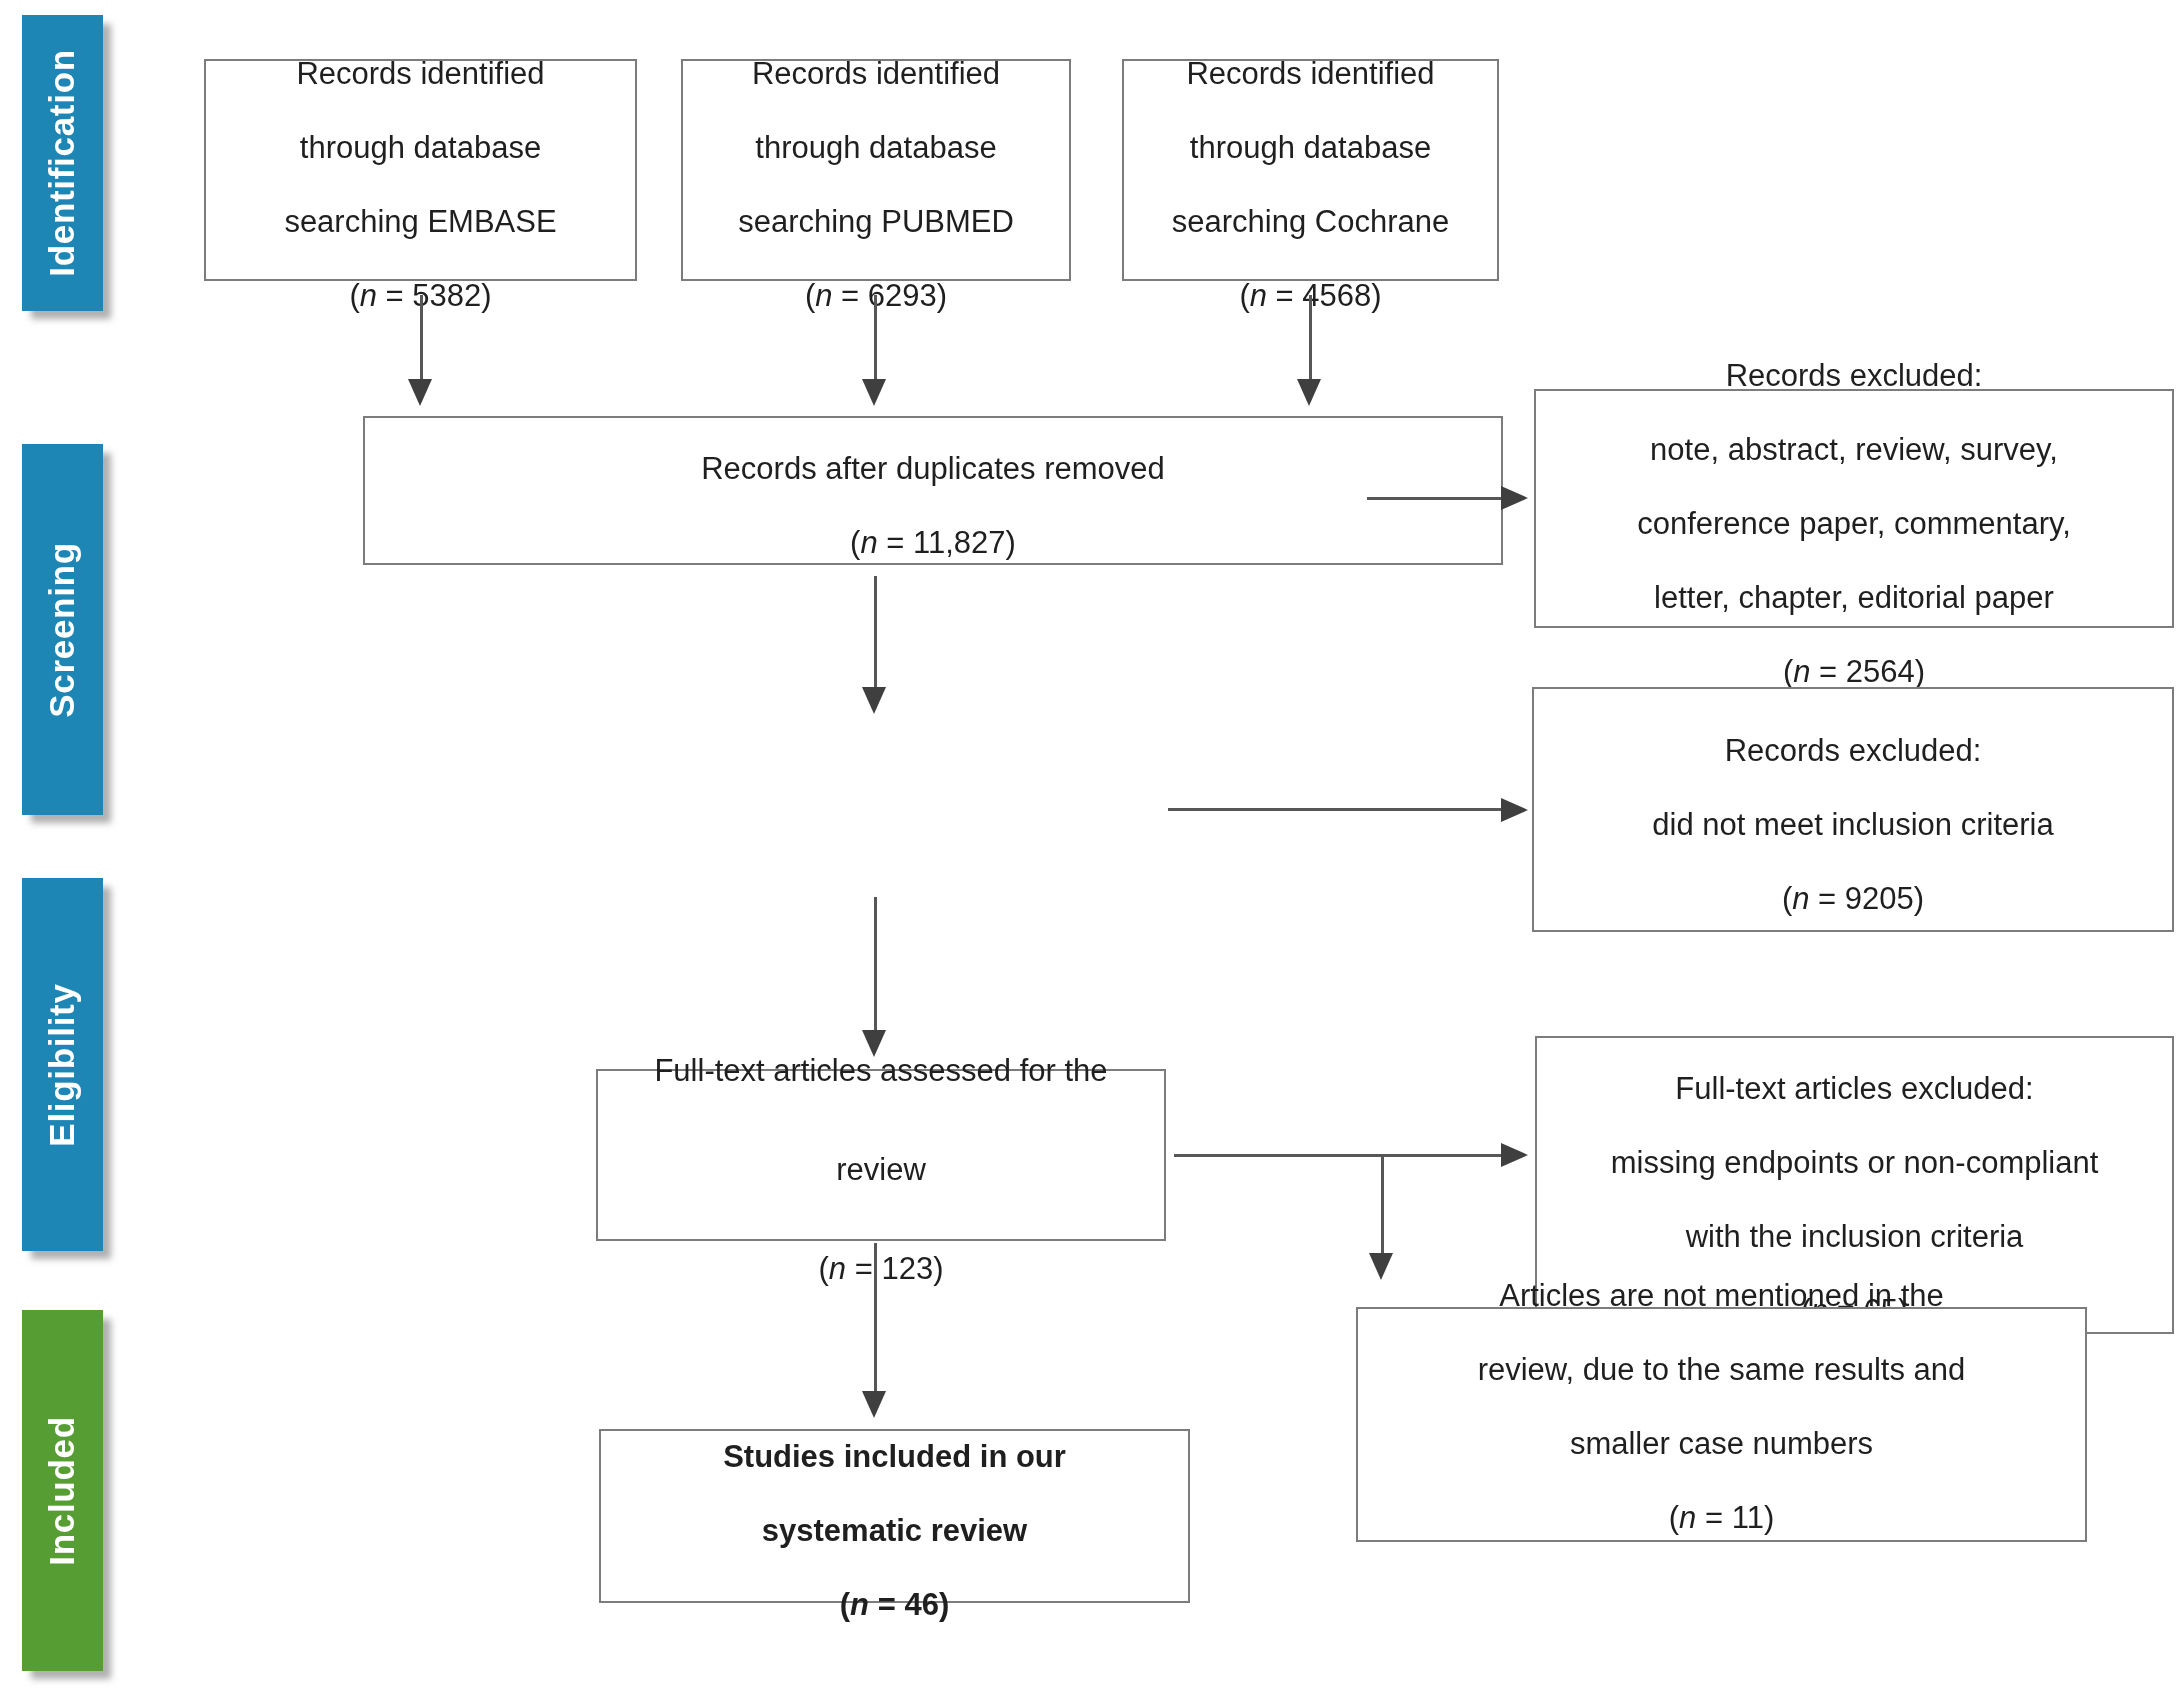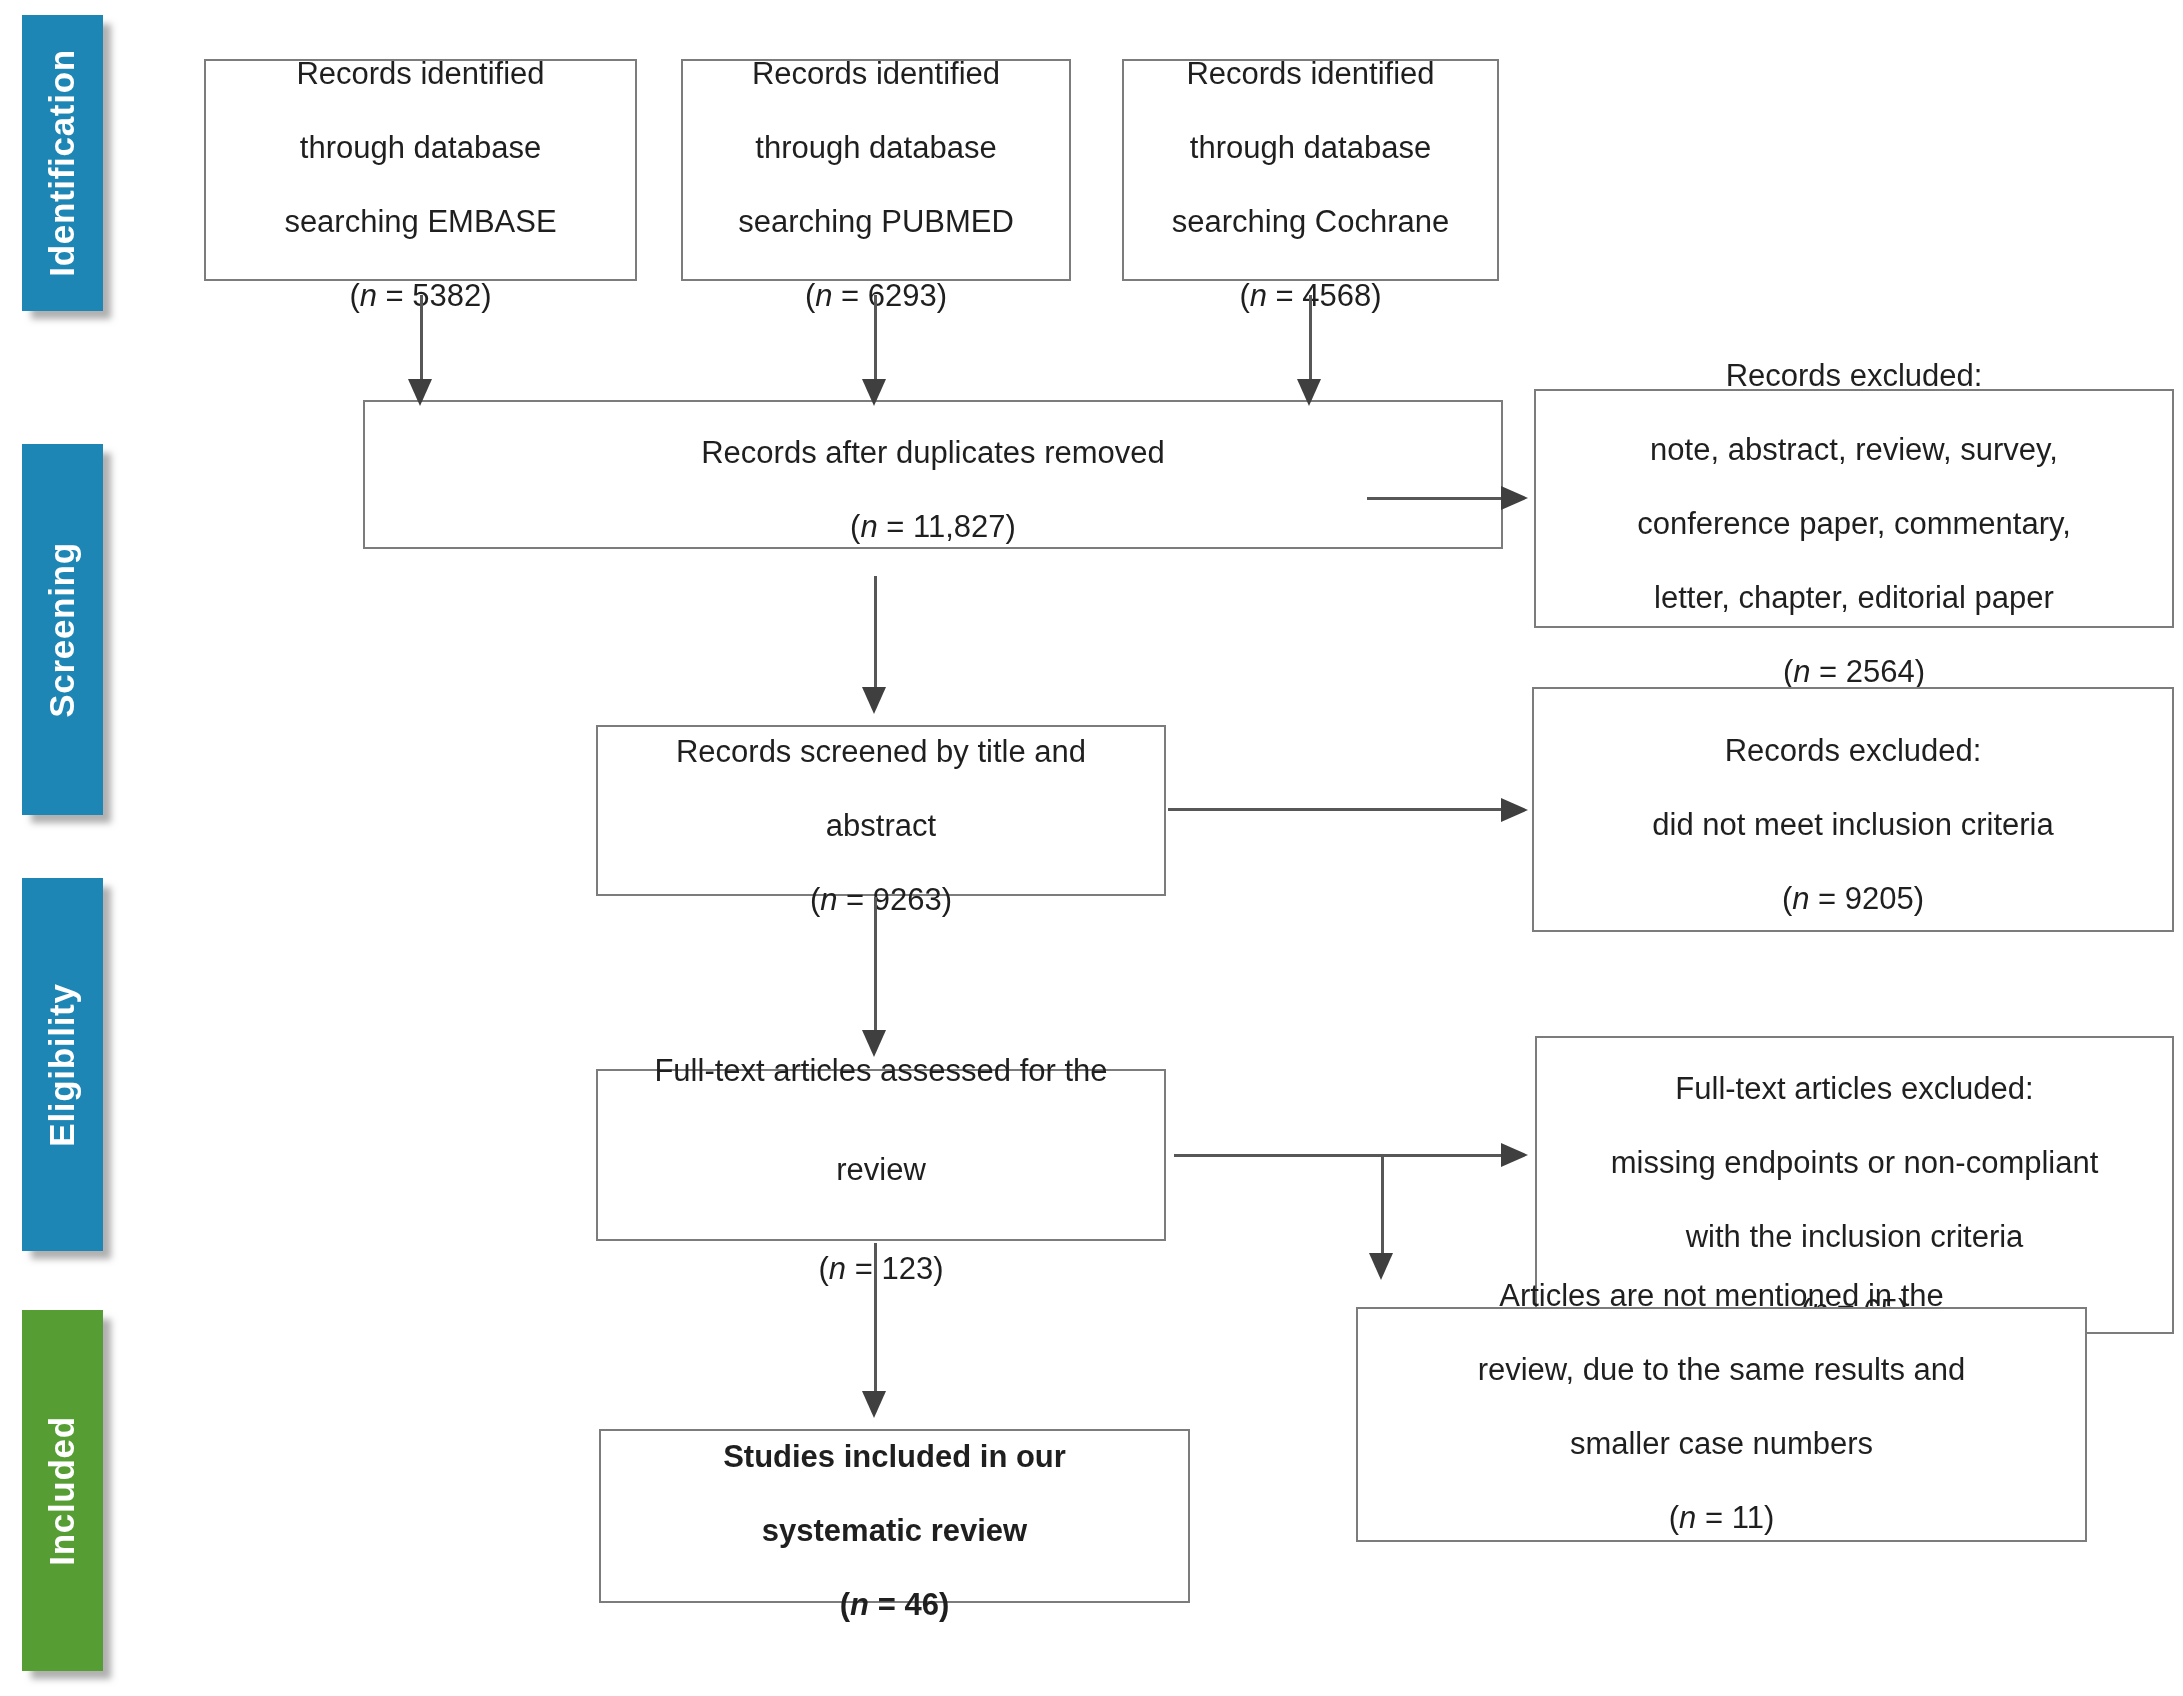--- a/index.html
+++ b/index.html
@@ -70,38 +70,33 @@
     <div class="line"><span>(</span><span class="nvar">n</span><span> = </span><span>6293</span><span>)</span></div>
   </div>
 
   <div class="fbox" style="left:1122px;top:59px;width:377px;height:222px;">
     <div class="line">Records identified</div>
     <div class="line">through database</div>
     <div class="line">searching Cochrane</div>
     <div class="line"><span>(</span><span class="nvar">n</span><span> = </span><span>4568</span><span>)</span></div>
   </div>
 
-  <div class="fbox" style="left:363px;top:400px;width:1140px;height:149px;text-align:right;">
+  <div class="fbox" style="left:363px;top:416px;width:1140px;height:149px;text-align:right;">
     <div class="line">Records after duplicates removed</div>
     <div class="line"><span>(</span><span class="nvar">n</span><span> = </span><span>11,827</span><span>)</span></div>
   </div>
 
   <div class="fbox" style="left:1534px;top:389px;width:640px;height:239px;">
     <div class="line">Records excluded:</div>
     <div class="line">note, abstract, review, survey,</div>
     <div class="line">conference paper, commentary,</div>
     <div class="line">letter, chapter, editorial paper</div>
     <div class="line"><span>(</span><span class="nvar">n</span><span> = </span><span>2564</span><span>)</span></div>
   </div>
 
-  <div class="fbox" style="left:596px;top:725px;width:570px;height:171px;">
-    <div class="line">Records screened by title and</div>
-    <div class="line">abstract</div>
-    <div class="line"><span>(</span><span class="nvar">n</span><span> = </span><span>9263</span><span>)</span></div>
-  </div>
 
   <div class="fbox" style="left:1532px;top:687px;width:642px;height:245px;">
     <div class="line">Records excluded:</div>
     <div class="line">did not meet inclusion criteria</div>
     <div class="line"><span>(</span><span class="nvar">n</span><span> = </span><span>9205</span><span>)</span></div>
   </div>
 
   <div class="fbox" style="left:596px;top:1069px;width:570px;height:172px;gap:25px;">
     <div class="line">Full-text articles assessed for the</div>
     <div class="line">review</div>

